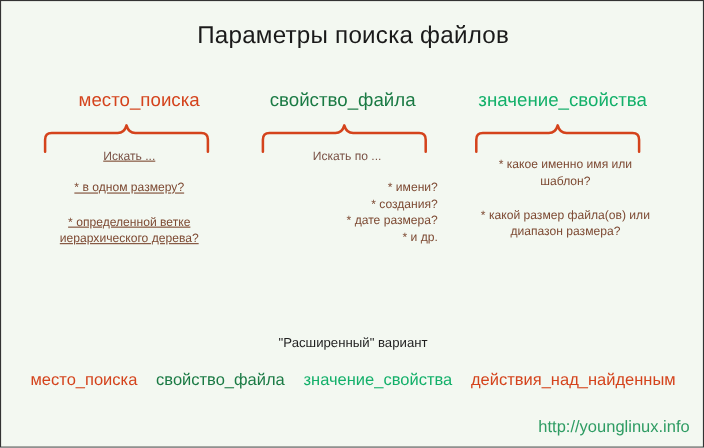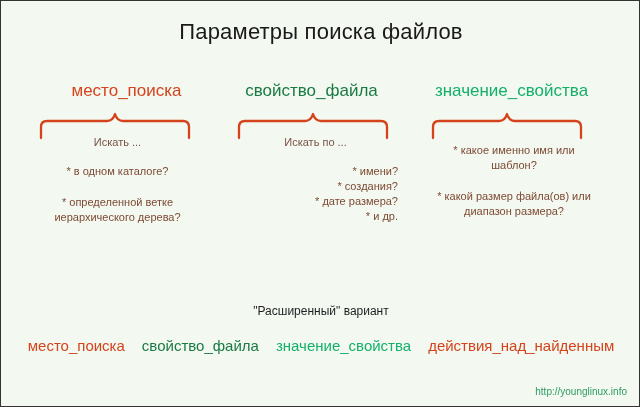--- a/index.html
+++ b/index.html
@@ -54,21 +54,21 @@
   .brace svg { display: block; width: 100%; height: 100%; overflow: visible; }
 
   
   .col-body {
     position: absolute;
     text-align: center;
     color: #7d4a33;
     font-size: 11px;
     line-height: 15px;
   }
-  #body-0 { left: 14px;  width: 205px; top: 134px; }
+  #body-0 { left: 14px;  width: 205px; top: 134px; text-decoration: underline; }
   #body-1 { left: 232px; width: 165px; top: 134px; }
   #body-2 { left: 408px; width: 210px; top: 142px; }
 
   .cap      { margin: 0 0 14px 0; color: #7a5246; }
   .item     { margin: 0 0 16px 0; }
   .item.tight { margin-bottom: 0; text-align: right; }
   .item:last-child { margin-bottom: 0; }
 
   
   .subtitle {
@@ -91,21 +91,21 @@
     gap: 17px;
     font-size: 15px;
     white-space: nowrap;
   }
 
   
   .watermark {
     position: absolute;
     right: 12px;
     bottom: 9px;
-    font-size: 10px;
+    font-size: 15px;
     color: #2e9c63;
   }
 </style>
 </head>
 <body>
 
 <div id="slide" style="background: rgb(243, 248, 241); border-color: rgb(51, 51, 51);">
 
   <div class="title" style="color: rgb(26, 26, 26);">Параметры поиска файлов</div>
 
@@ -124,21 +124,21 @@
     </svg>
   </div>
   <div class="brace" id="brace-2">
     <svg viewBox="0 0 152 26" preserveAspectRatio="none">
       <path d="M2,25 L2,14 Q2,8 8,8 L68,8 Q74,8 76,1 Q78,8 84,8 L144,8 Q150,8 150,14 L150,25" fill="none" stroke="#d4431c" stroke-width="2.3" stroke-linecap="round" stroke-linejoin="round"></path>
     </svg>
   </div>
 
   <div class="col-body" id="body-0">
     <div class="cap">Искать ...</div>
-    <div class="item">* в одном каталоге?</div>
+    <div class="item">* в одном размеру?</div>
     <div class="item">* определенной ветке<br>иерархического дерева?</div>
   </div>
 
   <div class="col-body" id="body-1">
     <div class="cap">Искать по ...</div>
     <div class="item tight">* имени?</div>
     <div class="item tight">* создания?</div>
     <div class="item tight">* дате размера?</div>
     <div class="item tight">* и др.</div>
   </div>

